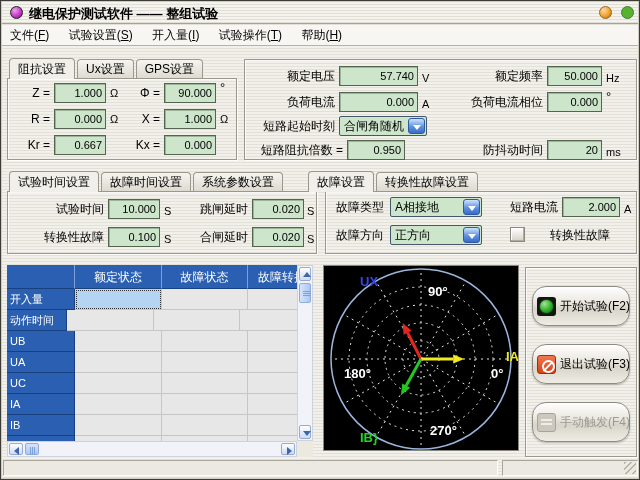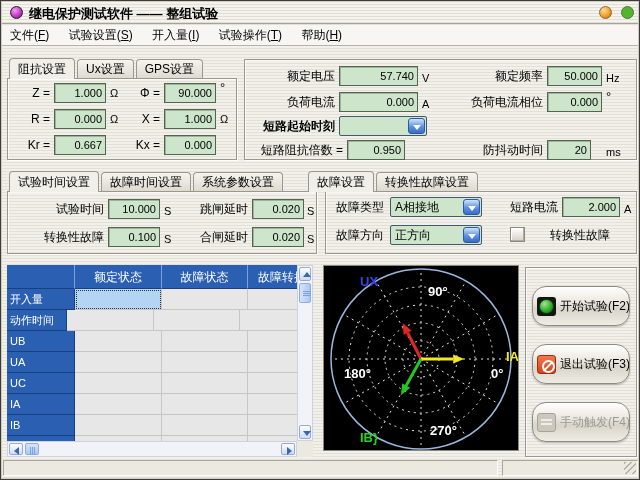--- a/index.html
+++ b/index.html
@@ -149,29 +149,30 @@
     <div class="fld" style="left:302px;top:6px;width:55px;">50.000</div>
     <span class="unit" style="left:361px;top:8px;">Hz</span>
 
     <span class="lbl" style="left:4px;top:32px;width:86px;">负荷电流</span>
     <div class="fld" style="left:94px;top:32px;width:79px;">0.000</div>
     <span class="unit" style="left:177px;top:34px;">A</span>
     <span class="lbl" style="left:180px;top:32px;width:118px;">负荷电流相位</span>
     <div class="fld" style="left:302px;top:32px;width:55px;">0.000</div>
     <span class="unit deg" style="left:361px;top:30px;">°</span>
 
-    <span class="lbl" style="left:4px;top:56px;width:86px;font-weight:bold;">短路起始时刻</span>
+    <span class="lbl" style="left:4px;top:56px;width:86px;">短路起始时刻</span>
     <div class="drop" style="left:94px;top:56px;width:88px;">
+      <span class="val">合闸角随机</span>
       <span class="dbtn"></span>
     </div>
 
     <span class="lbl" style="left:4px;top:80px;width:94px;">短路阻抗倍数 =</span>
     <div class="fld" style="left:102px;top:80px;width:58px;">0.950</div>
     <span class="lbl" style="left:180px;top:80px;width:118px;">防抖动时间</span>
-    <div class="fld" style="left:302px;top:80px;width:44px;">20</div>
+    <div class="fld" style="left:302px;top:80px;width:55px;">20</div>
     <span class="unit" style="left:361px;top:82px;">ms</span>
   </div>
 
   <div class="tabstrip" style="left:8px;top:170px;">
     <span class="tab active">试验时间设置</span><span class="tab">故障时间设置</span><span class="tab">系统参数设置</span>
   </div>
   <div class="panel" style="left:6px;top:190px;width:310px;height:63px;">
     <span class="lbl" style="left:4px;top:7px;width:92px;">试验时间</span>
     <div class="fld" style="left:100px;top:7px;width:52px;">10.000</div>
     <span class="unit" style="left:156px;top:9px;">S</span>

